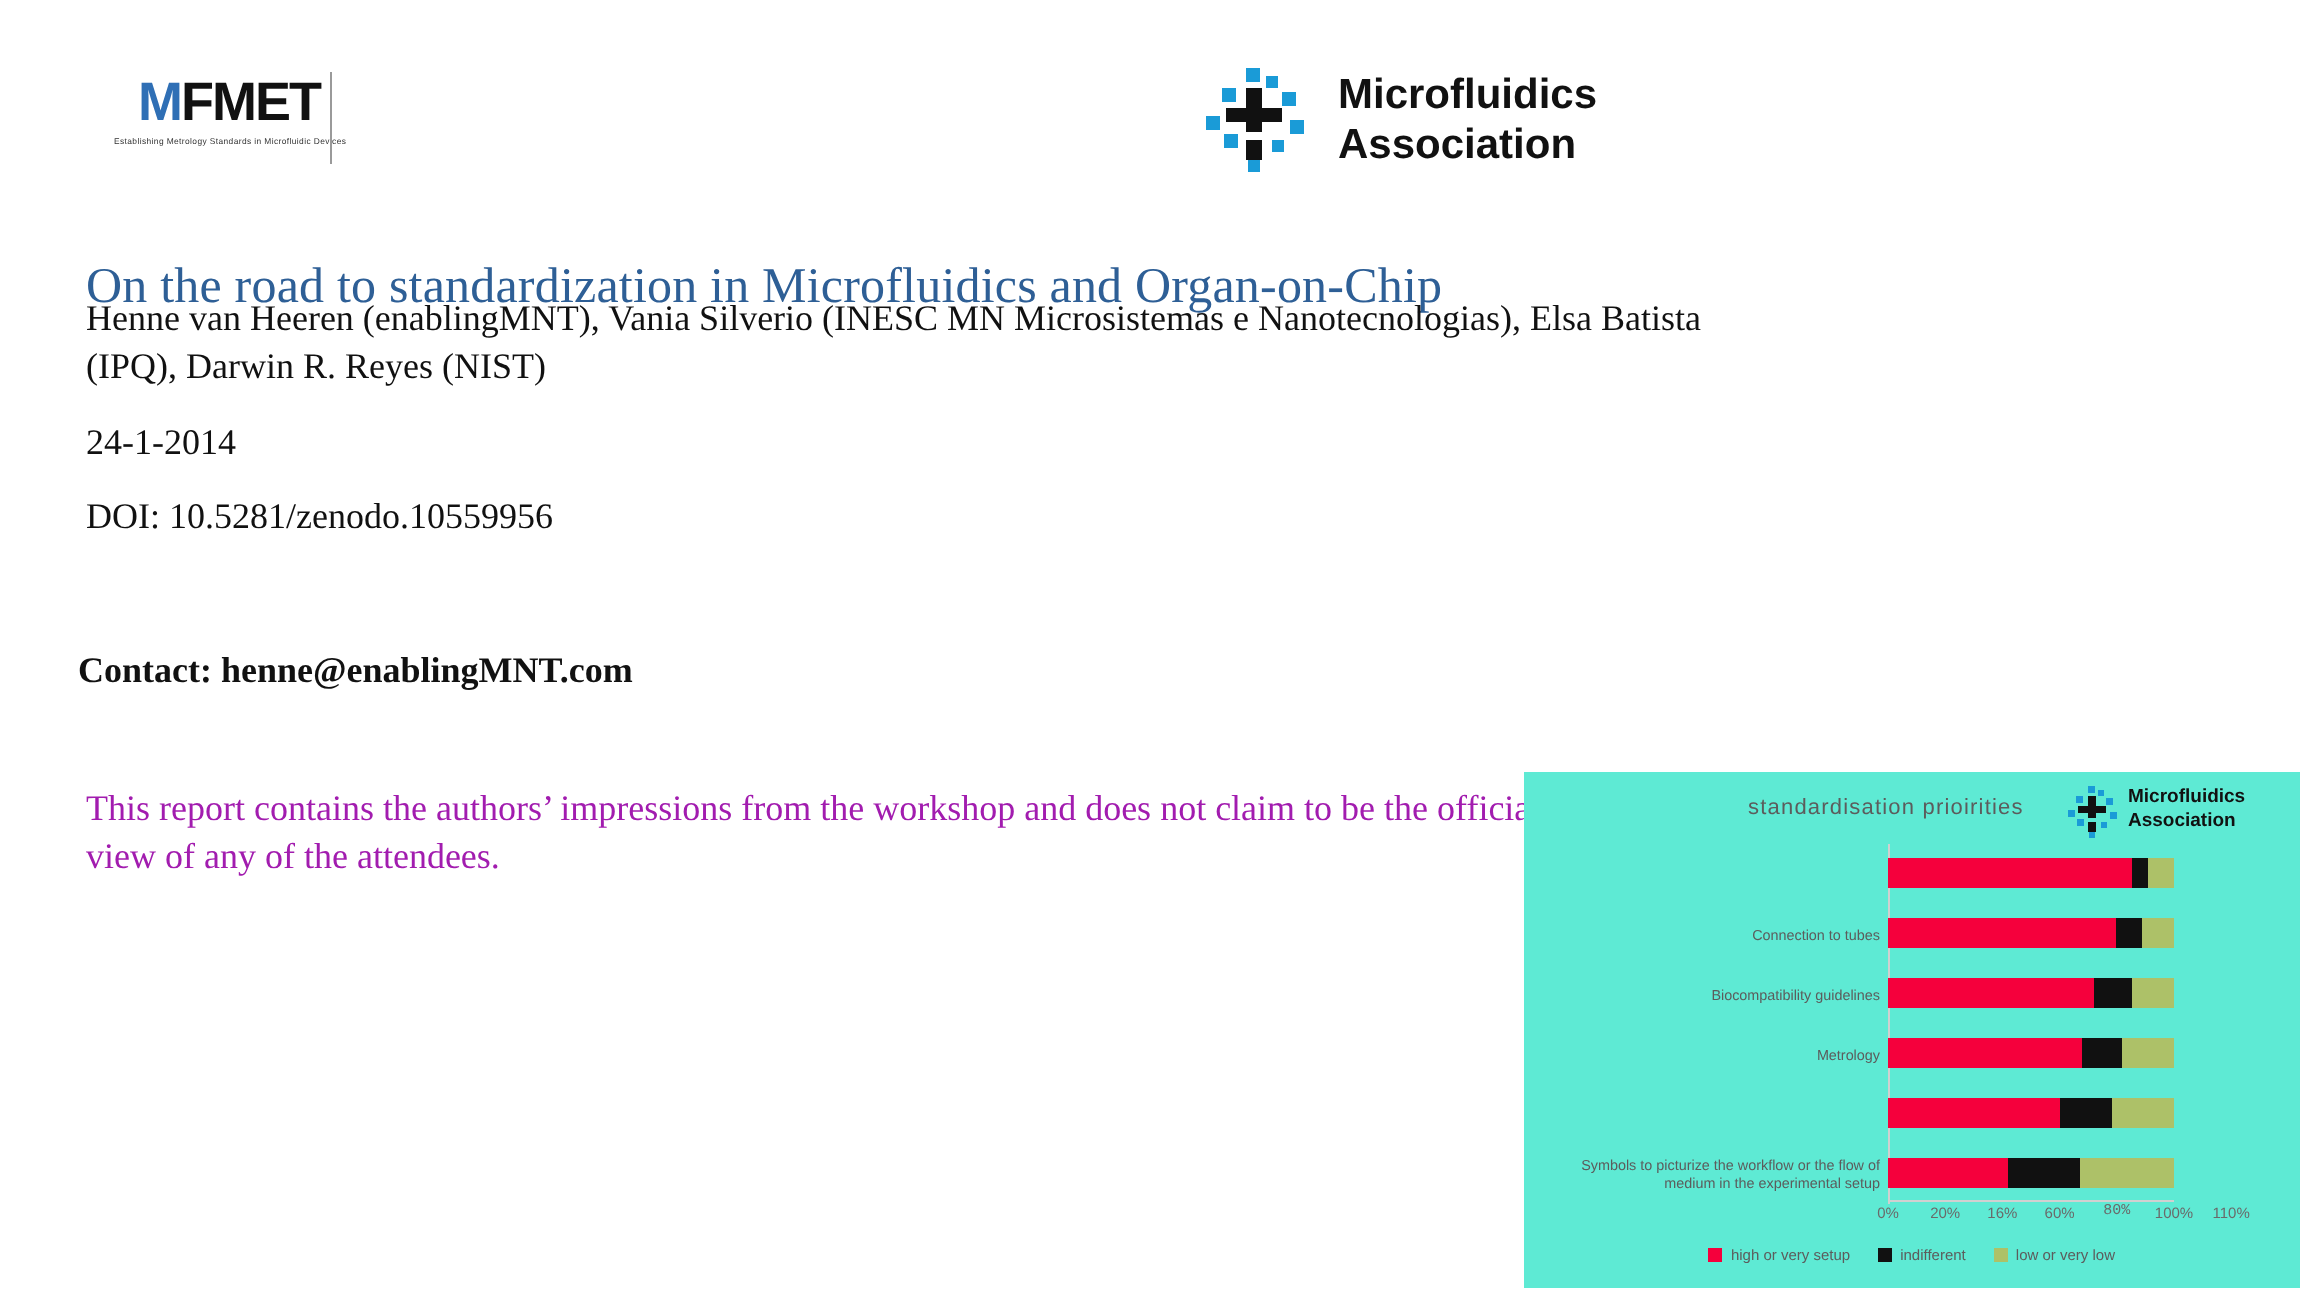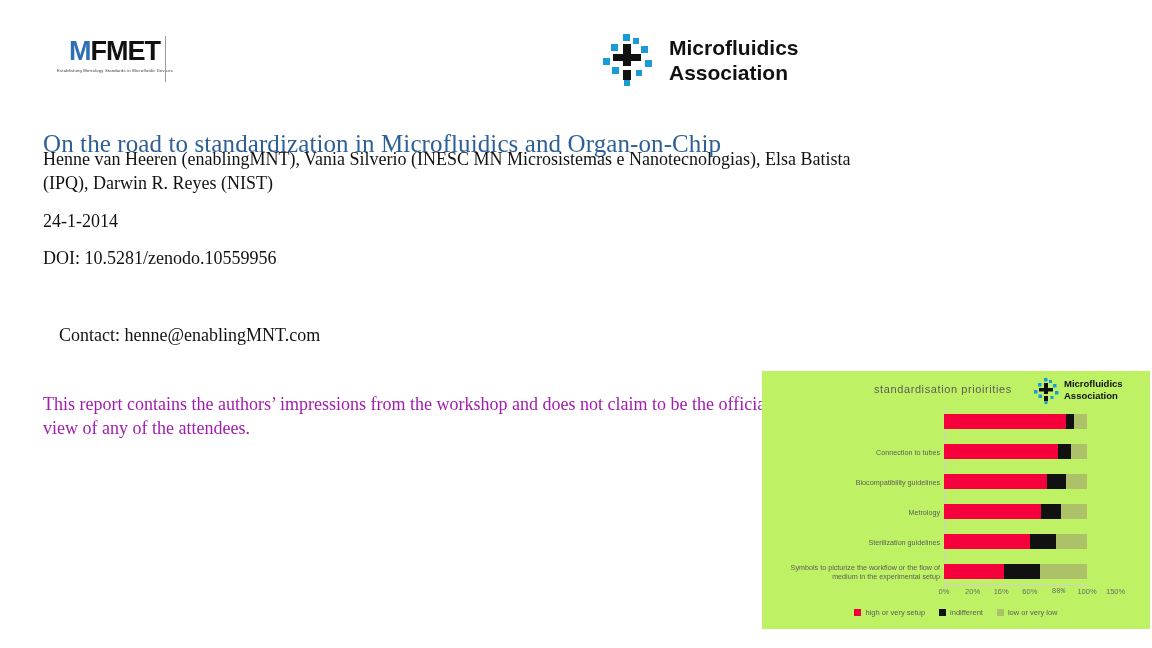--- a/index.html
+++ b/index.html
@@ -109,44 +109,45 @@
   }
   .doc-doi {
     position: absolute;
     left: 43px;
     top: 248px;
     font-size: 18px;
     color: #111111;
   }
   .doc-contact {
     position: absolute;
-    left: 59px;
+    left: 39px;
     top: 325px;
     font-size: 18px;
     color: #111111;
+    font-weight: bold;
   }
   .doc-disclaimer {
     position: absolute;
     left: 43px;
     top: 363px;
     width: 790px;
     font-size: 18px;
     line-height: 24px;
     color: #a21caf;
     margin-top: 29px;
   }
 
   
   .chart-card {
     position: absolute;
     left: 762px;
-    top: 371px;
+    top: 386px;
     width: 388px;
     height: 258px;
-    background: #bef264;
+    background: #5eead4;
     overflow: hidden;
   }
   .chart-title {
     position: absolute;
     left: 112px;
     top: 12px;
     font-family: "Liberation Sans", sans-serif;
     font-size: 11px;
     color: #5c5c5c;
     letter-spacing: 0.6px;
@@ -369,21 +370,20 @@
       </div>
       <div class="plot-row" style="top: 90px;">
         <div class="cat-label">Metrology</div>
         <div class="bars">
           <div class="seg" style="left: 0px; width: 97.24px; background: rgb(245, 0, 60);"></div>
           <div class="seg" style="left: 97.24px; width: 20.02px; background: rgb(17, 17, 17);"></div>
           <div class="seg" style="left: 117.26px; width: 25.74px; background: rgb(173, 193, 104);"></div>
         </div>
       </div>
       <div class="plot-row" style="top: 120px;">
-        <div class="cat-label">Sterilization guidelines</div>
         <div class="bars">
           <div class="seg" style="left: 0px; width: 85.8px; background: rgb(245, 0, 60);"></div>
           <div class="seg" style="left: 85.8px; width: 25.74px; background: rgb(17, 17, 17);"></div>
           <div class="seg" style="left: 111.54px; width: 31.46px; background: rgb(173, 193, 104);"></div>
         </div>
       </div>
       <div class="plot-row" style="top: 150px;">
         <div class="cat-label">Symbols to picturize the workflow or the flow of medium in the experimental setup</div>
         <div class="bars">
           <div class="seg" style="left: 0px; width: 60.06px; background: rgb(245, 0, 60);"></div>
@@ -393,21 +393,21 @@
       </div>
     </div>
 
   <div class="axis" id="axis">
       <div class="tick" style="left: 0px;">0%</div>
       <div class="tick" style="left: 28.6px;">20%</div>
       <div class="tick" style="left: 57.2px;">16%</div>
       <div class="tick" style="left: 85.8px; text-align: right;">60%</div>
       <div class="tick" style="left: 114.4px; font-family: Liberation Mono, monospace;">80%</div>
       <div class="tick" style="left: 143px;">100%</div>
-      <div class="tick" style="left: 171.6px;">150%</div>
+      <div class="tick" style="left: 171.6px;">110%</div>
     </div>
 
   <div class="legend" id="legend">
       <div class="item">
         <span class="sw" style="background: rgb(245, 0, 60);"></span>
         <span>high or very setup</span>
       </div>
       <div class="item">
         <span class="sw" style="background: rgb(17, 17, 17);"></span>
         <span>indifferent</span>

